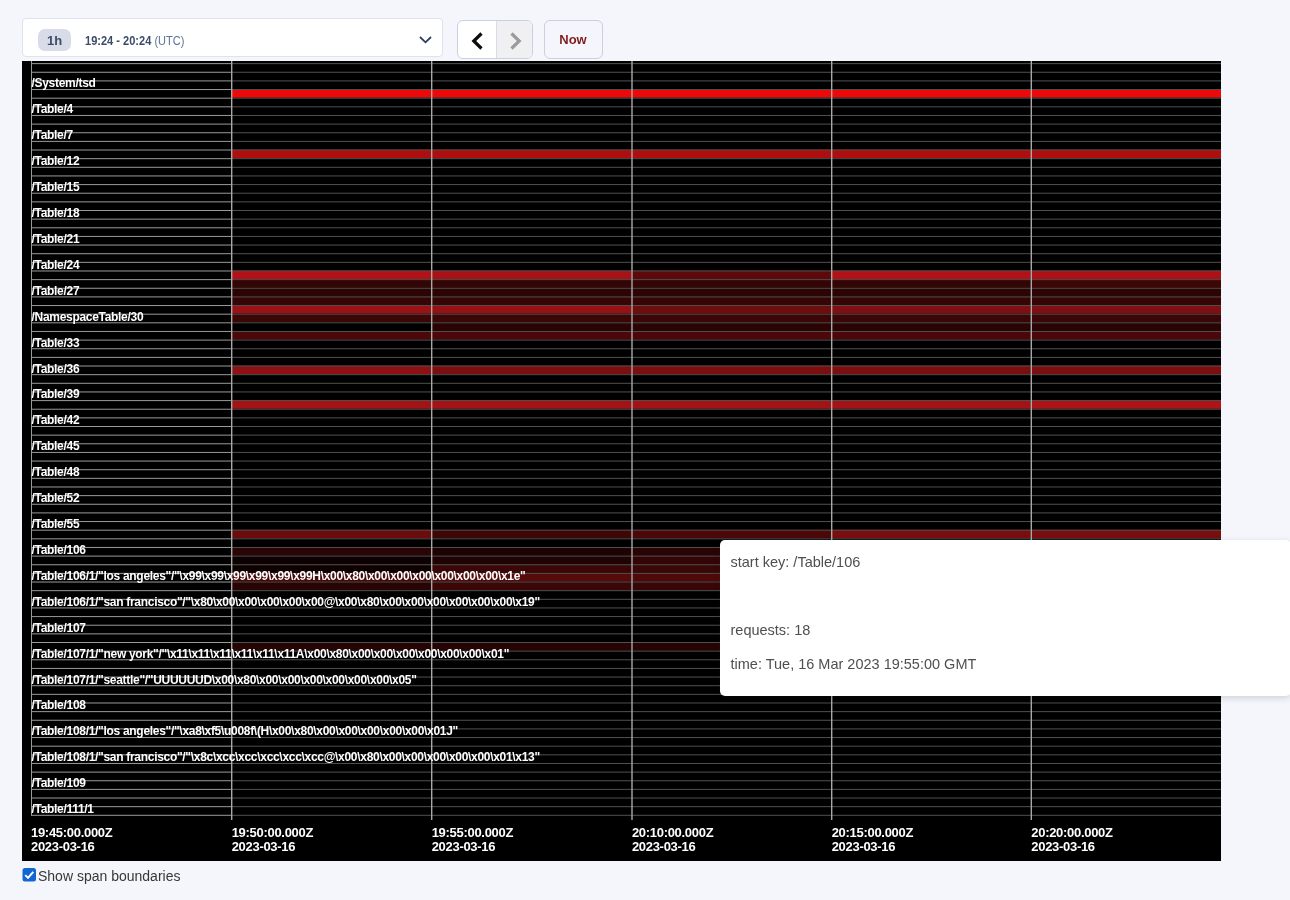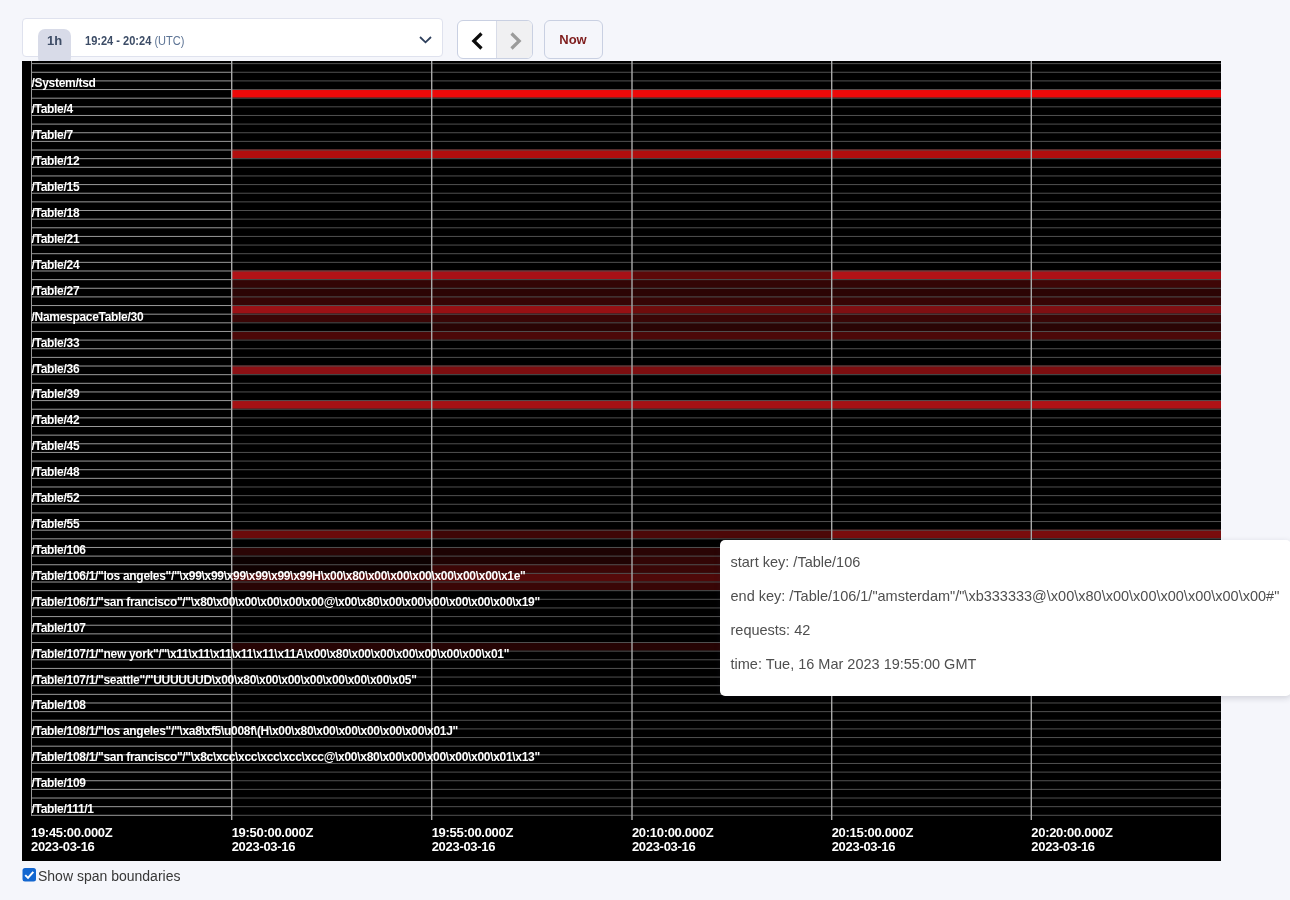--- a/index.html
+++ b/index.html
@@ -1,21 +1,21 @@
 <!DOCTYPE html>
 <html><head><meta charset="utf-8"><title>Key Visualizer</title>
 <style>
   * { margin:0; padding:0; box-sizing:border-box; }
   html,body { width:1290px; height:900px; background:#f5f6fb; overflow:hidden;
     font-family:"Liberation Sans", sans-serif; }
   .abs { position:absolute; }
   
   #select { left:22px; top:18px; width:421px; height:39px; background:#fff;
      border:1px solid #dfe2ee; border-radius:4px; }
-  #badge { left:15px; top:10px; width:33px; height:36px; background:#d8dbe8; border-radius:7px;
+  #badge { left:15px; top:10px; width:33px; height:22px; background:#d8dbe8; border-radius:7px;
      font-size:13px; font-weight:bold; color:#3e4d66; text-align:center; line-height:23.5px; }
   #trange { left:62px; top:1.5px; height:39px; display:flex; align-items:center;
      font-size:13px; font-weight:bold; color:#3c4c66; white-space:pre;
      transform:scaleX(0.85); transform-origin:left center; }
   #trange .utc { font-weight:normal; color:#5d7495; }
   #arrows { left:457px; top:19.5px; width:76px; height:39px; background:#fff;
      border:1px solid #c9d0e2; border-radius:6px; overflow:hidden; }
   #arrows .half { position:absolute; top:0; width:37.5px; height:37.5px; }
   #arrows .r { left:37.5px; background:#f0f0f2; border-left:1px solid #d8dce8; }
   #nowbtn { left:543.5px; top:19.5px; width:59px; height:39px; border:1px solid #c9d0e2;
@@ -339,21 +339,20 @@
 <text class="tl" x="409.7" y="789.5">2023-03-16</text>
 <text class="tl" x="609.9" y="775.5">20:10:00.000Z</text>
 <text class="tl" x="609.9" y="789.5">2023-03-16</text>
 <text class="tl" x="809.7" y="775.5">20:15:00.000Z</text>
 <text class="tl" x="809.7" y="789.5">2023-03-16</text>
 <text class="tl" x="1009.3" y="775.5">20:20:00.000Z</text>
 <text class="tl" x="1009.3" y="789.5">2023-03-16</text>
 </svg>
 <div class="abs" id="tip">
   <div style="top:14.5px">start key: /Table/106</div>
-  <div style="top:48.5px">end key: /Table/106/1/"amsterdam"/"\xb333333@\x00\x80\x00\x00\x00\x00\x00\x00#"</div>
-  <div style="top:82.5px">requests: 42</div>
+  <div style="top:82.5px">requests: 18</div>
   <div style="top:116.5px">time: Tue, 16 Mar 2023 19:55:00 GMT</div>
 </div>
 <svg class="abs" id="cbrow" width="16" height="16" viewBox="0 0 16 16">
   <rect x="0.5" y="1" width="13.5" height="13.5" rx="2.5" fill="#1266d0"></rect>
   <path d="M3.2 8.1 L6 10.9 L11.3 4.9" fill="none" stroke="#fff" stroke-width="2"></path>
 </svg>
 <div class="abs" id="cblabel">Show span boundaries</div>
 
 </body></html>

